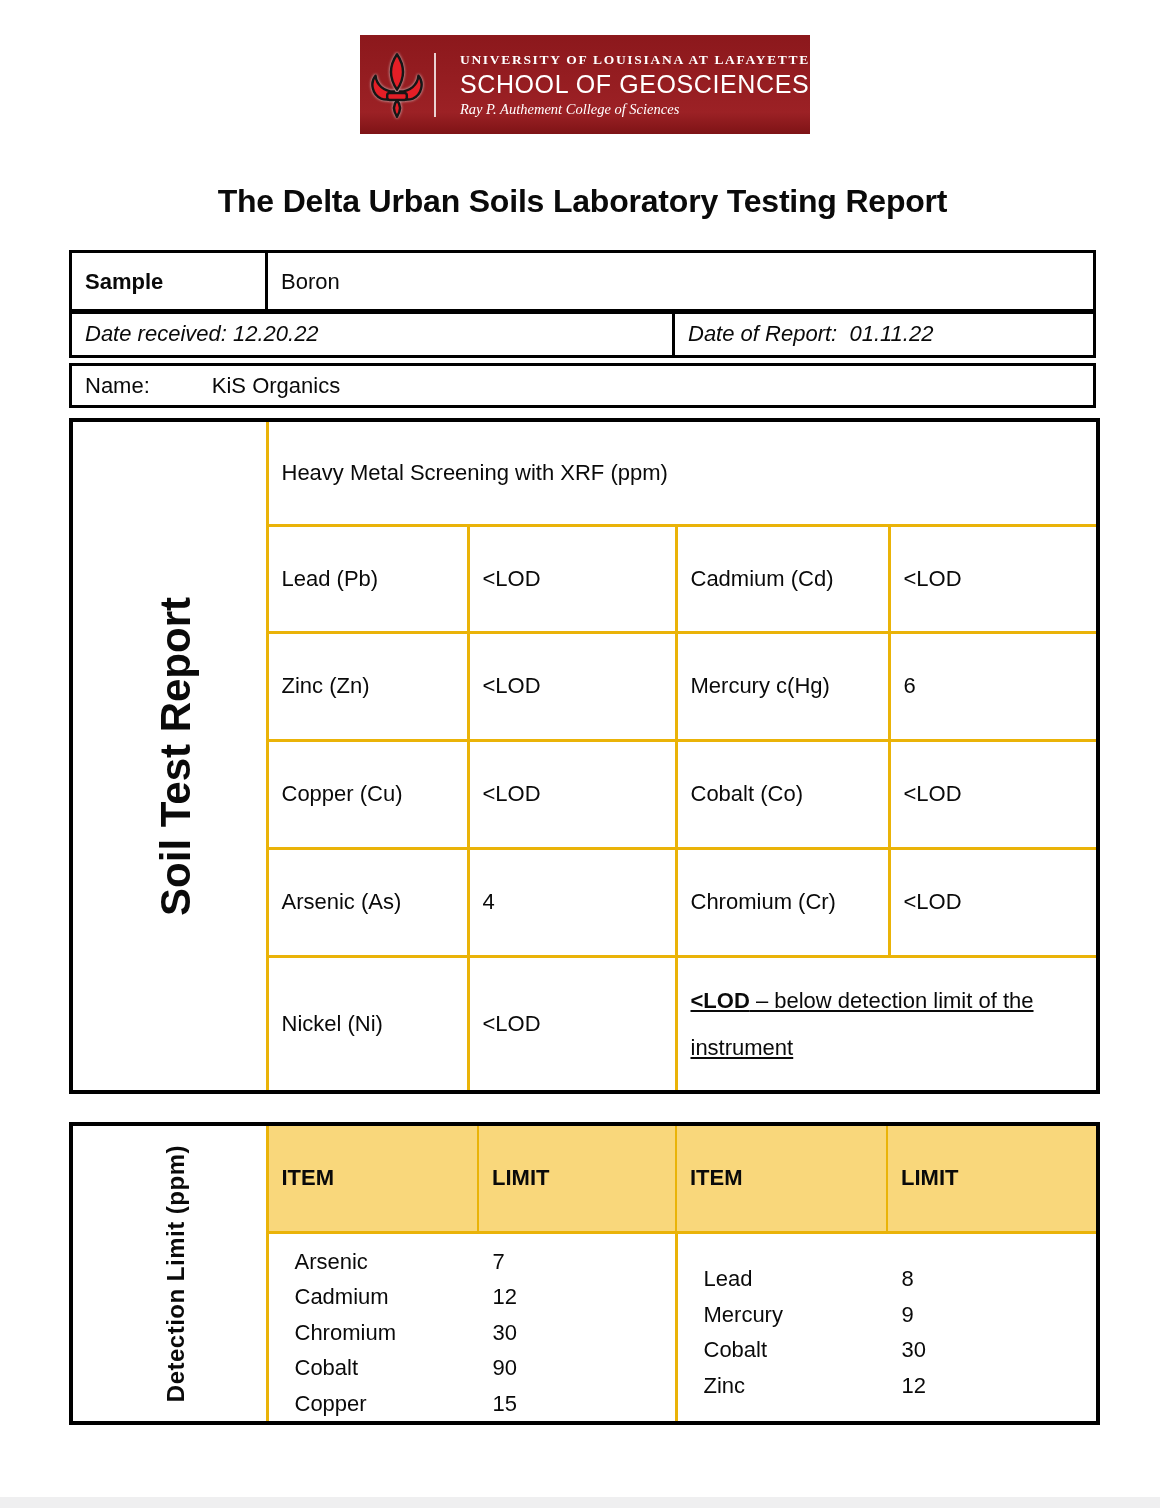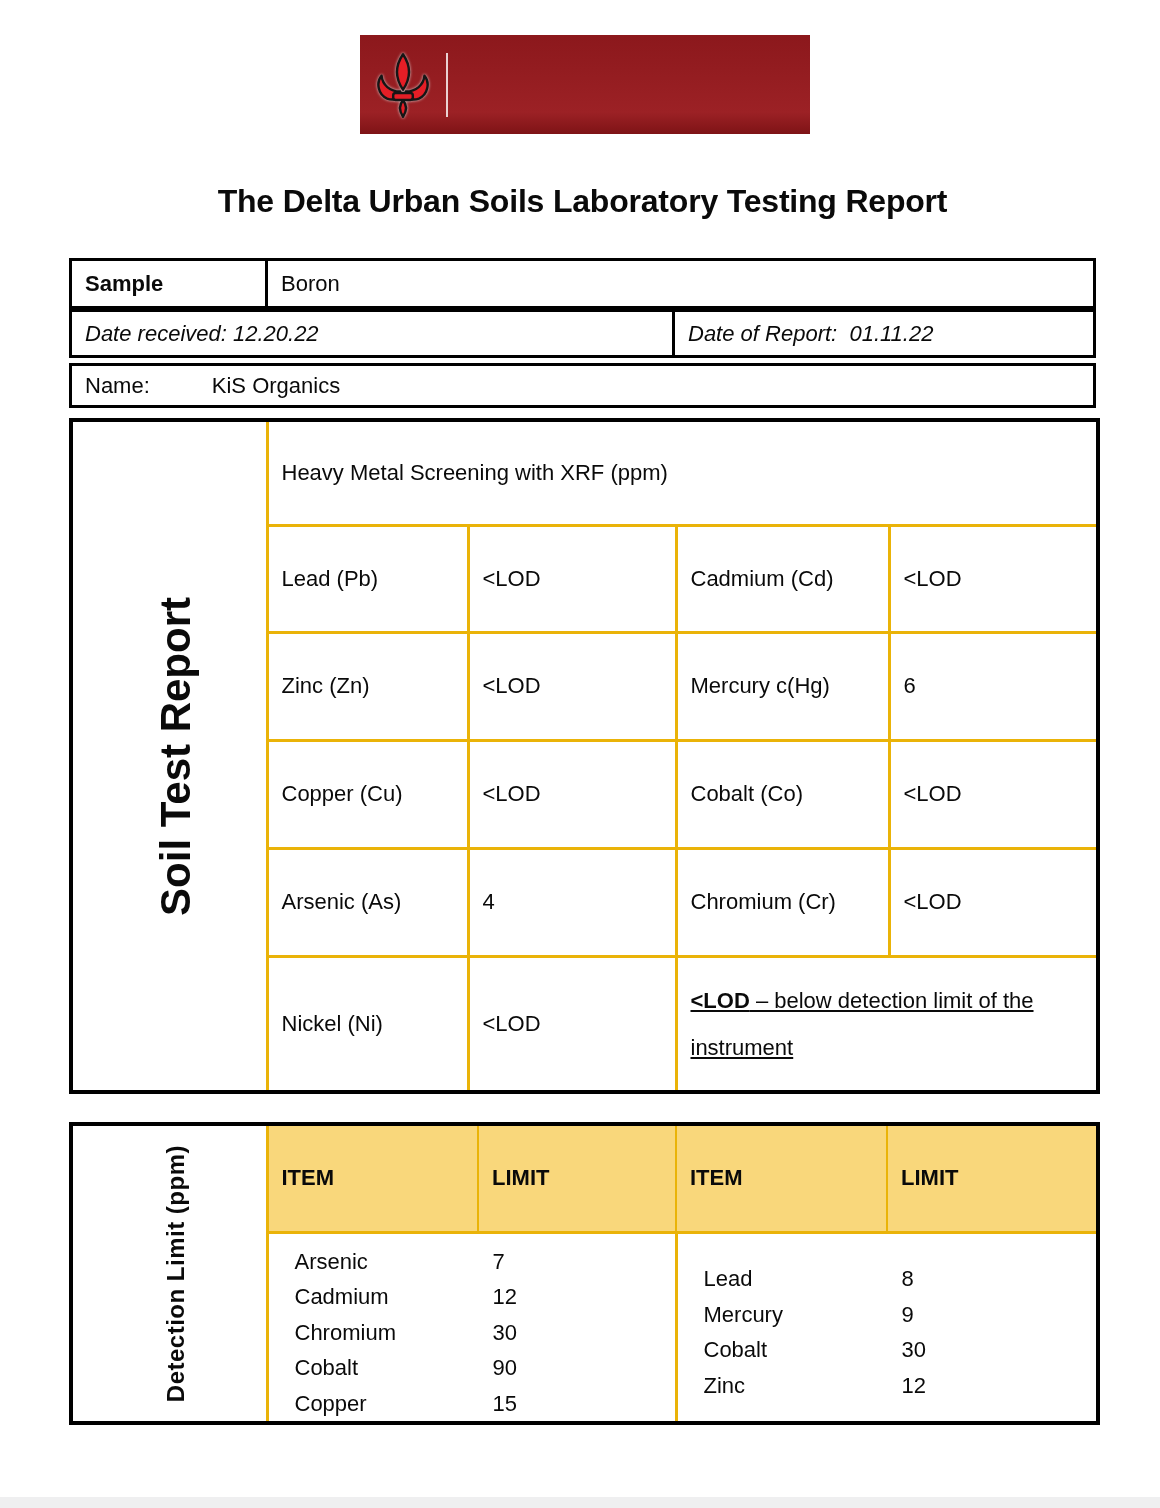--- a/index.html
+++ b/index.html
@@ -23,21 +23,21 @@
   .b-college{font-family:"Liberation Serif",serif;font-style:italic;font-size:14.5px;margin-top:2px;white-space:nowrap;}
   
   .page-title{
     position:absolute;left:69px;top:183px;width:1027px;text-align:center;
     font-size:32px;font-weight:700;letter-spacing:-.2px;
   }
   
   .ibox{position:absolute;left:69px;width:1027px;box-sizing:border-box;
         border:3px solid #000;display:flex;align-items:stretch;font-size:22px;}
   .icell{display:flex;align-items:center;box-sizing:border-box;padding-left:13px;}
-  #info-sample{top:258px;height:51px;justify-content:space-between;}
+  #info-sample{top:250px;height:64px;justify-content:space-between;}
   #info-sample .c1{width:196px;border-right:3px solid #000;font-weight:700;}
   #info-sample .c2{flex:1;}
   #info-dates{top:309px;height:49px;font-style:italic;}
   #info-dates .c1{width:603px;border-right:3px solid #000000;}
   #info-dates .c2{flex:1;}
   #info-name{top:363px;height:45px;}
   #info-name .gap{display:inline-block;width:62px;}
   .prewrap{white-space:pre-wrap;}
   
   table.doc{position:absolute;left:69px;border-collapse:collapse;table-layout:fixed;
@@ -72,20 +72,25 @@
       <g fill="#e41e26" stroke="#151515" stroke-width="2.6" stroke-linejoin="round">
         <path d="M30 3 C22.5 14 20.5 27 30 41 C39.5 27 37.5 14 30 3 Z"></path>
         <path d="M27 43 C16 43 8 36 7 26 C1 33 3 46 13 50.5 C19 53 24.5 51 27 47.5 Z"></path>
         <path d="M33 43 C44 43 52 36 53 26 C59 33 57 46 47 50.5 C41 53 35.5 51 33 47.5 Z"></path>
         <rect x="19.5" y="44.5" width="21" height="7.5" rx="2.5"></rect>
         <path d="M30 52.5 C25.5 57.5 25.5 63 30 70 C34.5 63 34.5 57.5 30 52.5 Z"></path>
       </g>
     </svg>
   </div>
   <div class="bdivider"></div>
+  <div class="btext">
+    <div class="b-uni">UNIVERSITY OF LOUISIANA AT LAFAYETTE</div>
+    <div class="b-school">SCHOOL OF GEOSCIENCES</div>
+    <div class="b-college">Ray P. Authement College of Sciences</div>
+  </div>
 </div>
 
 <div class="page-title">The Delta Urban Soils Laboratory Testing Report</div>
 
 <div class="ibox" id="info-sample">
   <div class="icell c1">Sample</div>
   <div class="icell c2">Boron</div>
 </div>
 
 <div class="ibox" id="info-dates">

